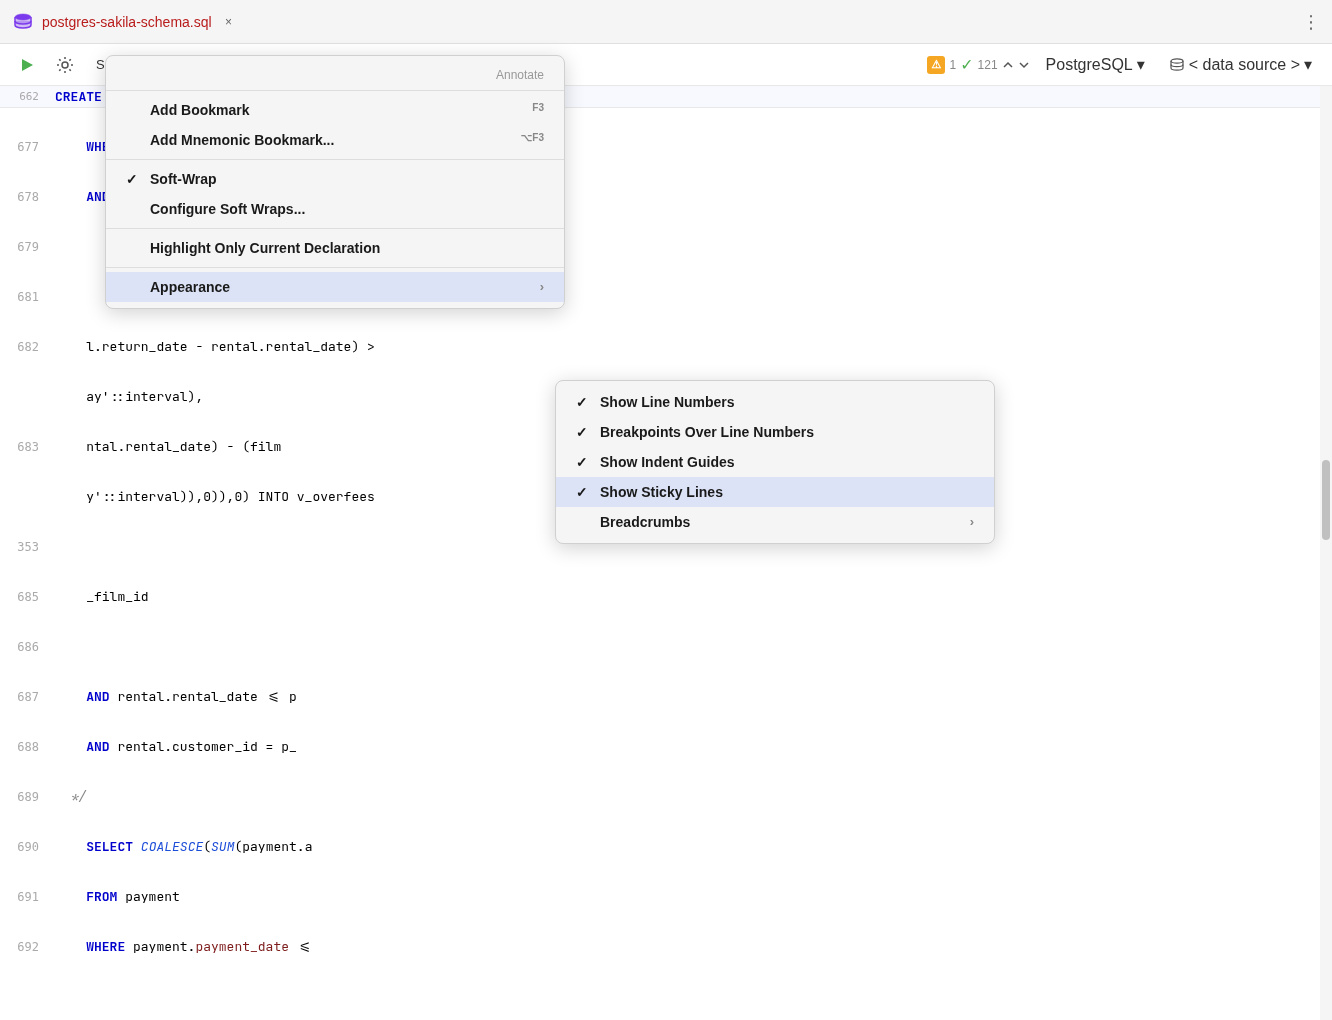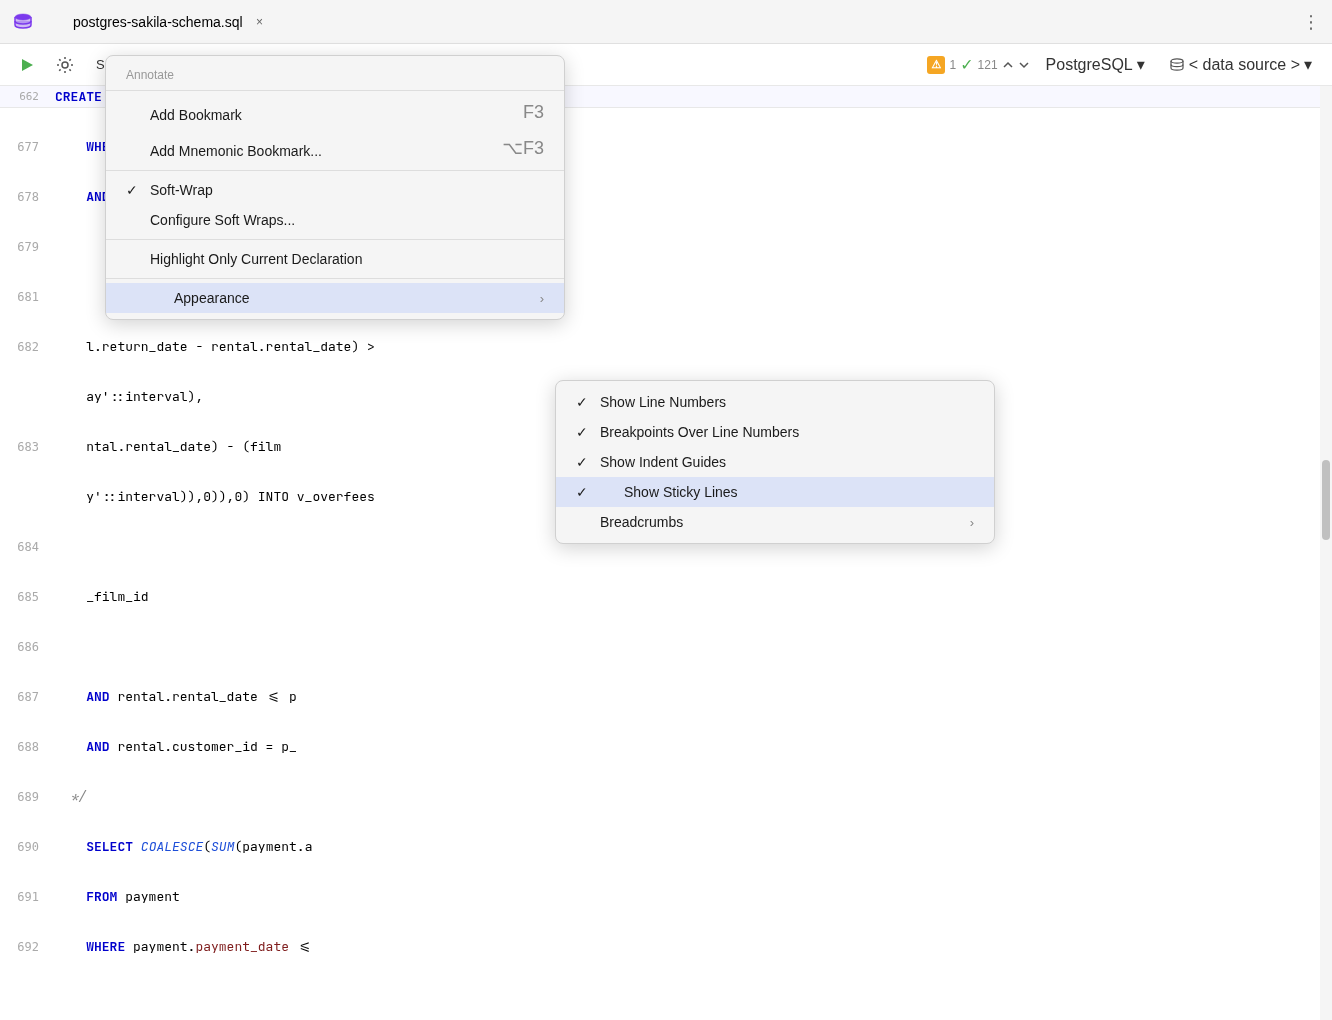--- a/index.html
+++ b/index.html
@@ -29,23 +29,22 @@
     }
     .tab-icon {
       width: 22px;
       height: 22px;
       display: flex;
       align-items: center;
       justify-content: center;
     }
     .tab-title {
       font-size: 14px;
-      color: #000000;
+      color: #b91c1c;
       font-weight: 500;
-      margin-left: 31px;
     }
     .tab-close {
       width: 18px;
       height: 18px;
       display: flex;
       align-items: center;
       justify-content: center;
       border-radius: 3px;
       cursor: pointer;
       font-size: 12px;
@@ -206,48 +205,49 @@
       border-radius: 8px;
       box-shadow: 0 4px 20px rgba(0,0,0,0.18);
       padding: 6px 0;
       z-index: 100;
     }
     .menu-section-label {
       padding: 6px 20px 4px;
       font-size: 12px;
       color: #999;
       font-weight: 500;
+      text-align: right;
     }
     .menu-divider {
       height: 1px;
       background: #ddd;
       margin: 4px 0;
     }
     .menu-item {
       display: flex;
-      align-items: flex-end;
+      align-items: flex-start;
       padding: 7px 20px;
       font-size: 14px;
       color: #1a1a1a;
       cursor: pointer;
       position: relative;
+      font-weight: bold;
     }
     .menu-item.active {
       background: #dce3f7;
-      gap: 24px;
     }
     .menu-item .check {
       width: 20px;
       margin-right: 4px;
       font-size: 14px;
       color: #1a1a1a;
     }
     .menu-item .shortcut {
       margin-left: auto;
-      font-size: 18px;
+      font-size: 10px;
       color: #888;
     }
     .menu-item .arrow {
       margin-left: auto;
       font-size: 13px;
       color: #888;
     }
 
     
     .submenu {
@@ -400,21 +400,21 @@
       </div>
       <div class="code-line">
         <span class="line-num">683</span>
         <span class="line-code">    ntal.rental_date) - (film</span>
       </div>
       <div class="code-line">
         <span class="line-num"></span>
         <span class="line-code">    y'::interval)),0)),0) INTO v_overfees</span>
       </div>
       <div class="code-line">
-        <span class="line-num">684</span>
+        <span class="line-num">353</span>
         <span class="line-code"></span>
       </div>
       <div class="code-line">
         <span class="line-num">685</span>
         <span class="line-code">    _film_id</span>
       </div>
       <div class="code-line">
         <span class="line-num">686</span>
         <span class="line-code"></span>
       </div>

